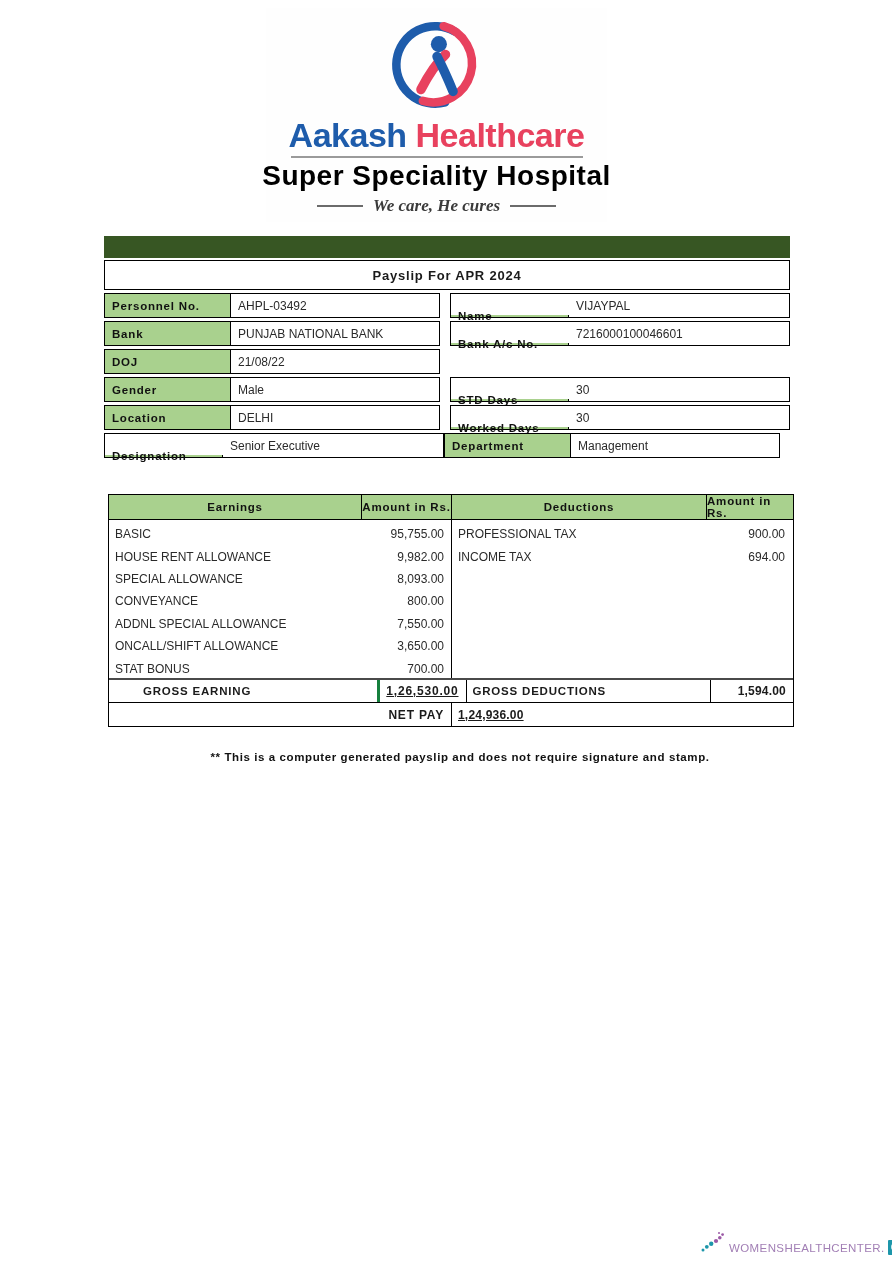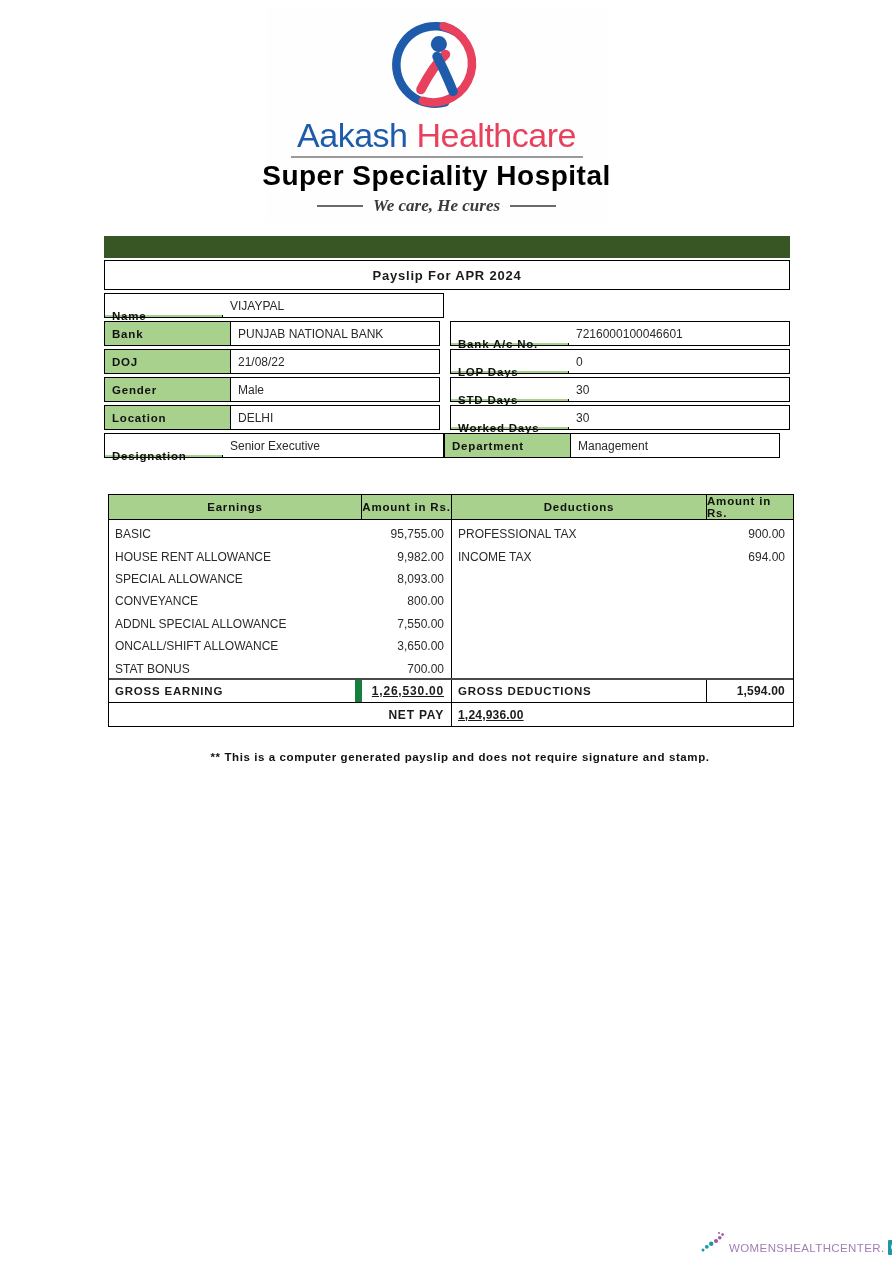--- a/index.html
+++ b/index.html
@@ -9,21 +9,21 @@
     background:#ffffff; font-family:"Liberation Sans", sans-serif; color:#1b1b1b;
     overflow:hidden;
   }
 
   
   .logo-block {
     position:absolute; left:266px; top:8px; width:341px; height:214px;
     background:#fefefe; display:flex; flex-direction:column; align-items:center;
   }
   .logo-icon { width:112px; height:104px; margin-top:4px; }
-  .brand-line { margin-top:2px; font-weight:400; font-size:34px; letter-spacing:-0.5px; white-space:nowrap; line-height:1; }
+  .brand-line { margin-top:2px; font-weight:700; font-size:34px; letter-spacing:-0.5px; white-space:nowrap; line-height:1; }
   .brand-blue { color:#1e5cab; }
   .brand-red  { color:#e8415e; }
   .brand-rule { width:292px; height:2px; background:#9a9a9a; margin-top:4px; }
   .brand-sub  { margin-top:2px; font-size:28px; font-weight:600; color:#000000; letter-spacing:0.5px; white-space:nowrap; line-height:1.15; }
   .tagline-row { display:flex; align-items:center; gap:10px; margin-top:4px; }
   .tagline-dash { width:46px; height:1.5px; background:#6b6b6b; }
   .tagline-text { font-family:"Liberation Serif", serif; font-style:italic; font-weight:600; font-size:17px; color:#3a3a3a; white-space:nowrap; }
 
   
   .personnel { position:absolute; left:104px; top:236px; width:686px; }
@@ -59,21 +59,21 @@
 
   .stmt-body { display:flex; height:158px; }
   .stmt-left  { width:343px; border-right:1px solid #000; padding-top:3px; }
   .stmt-right { width:340px; padding-top:3px; }
   .item-row { display:flex; align-items:center; height:22.4px; font-size:12px; color:#2a2a2a; }
   .item-name { flex:1; padding-left:6px; white-space:nowrap; }
   .item-amt  { width:88px; text-align:right; padding-right:7px; }
 
   .gross-row { display:flex; height:25px; border-top:2px solid #4a4a4a; border-bottom:1px solid #000; }
   .gross-row .gc { display:flex; align-items:center; font-weight:bold; font-size:11.5px; letter-spacing:0.8px; }
-  .gc.c1 { width:253px; padding-left:6px; border-right:7px solid #15803d; }
+  .gc.c1 { width:253px; padding-left:6px; border-right:3px solid #15803d;margin-left:28px; }
   .gc.c2 { width:90px;  justify-content:flex-end; padding-right:7px; border-right:1px solid #000; font-size:12px; }
   .gc.c3 { width:255px; padding-left:6px; border-right:1px solid #000; }
   .gc.c4 { width:85px;  justify-content:flex-end; padding-right:7px; font-size:12px; letter-spacing:0.2px; }
   .u { text-decoration:underline; }
 
   .netpay-row { display:flex; height:23px; }
   .np-left  { width:343px; border-right:1px solid #000; display:flex; align-items:center; justify-content:flex-end; padding-right:7px; font-weight:bold; font-size:12px; letter-spacing:0.8px; }
   .np-right { width:340px; display:flex; align-items:center; padding-left:6px; font-weight:bold; font-size:12px; letter-spacing:0.2px; }
 
   
@@ -112,20 +112,24 @@
       <span class="tagline-text">We care, He cures</span>
       <span class="tagline-dash"></span>
     </div>
   </div>
 
   <div class="personnel">
     <div class="top-bar"></div>
     <div class="title-row">Payslip For APR 2024</div>
 
     <div class="info-row">
+      <div class="info-half left">
+        <div class="info-label">Personnel No.</div>
+        <div class="info-value">AHPL-03492</div>
+      </div>
       <div class="info-half right">
         <div class="info-label">Name</div>
         <div class="info-value">VIJAYPAL</div>
       </div>
     </div>
 
     <div class="info-row">
       <div class="info-half left">
         <div class="info-label">Bank</div>
         <div class="info-value">PUNJAB NATIONAL BANK</div>
@@ -133,24 +137,20 @@
       <div class="info-half right">
         <div class="info-label">Bank A/c No.</div>
         <div class="info-value">7216000100046601</div>
       </div>
     </div>
 
     <div class="info-row">
       <div class="info-half left">
         <div class="info-label">DOJ</div>
         <div class="info-value">21/08/22</div>
-      </div>
-      <div class="info-half right">
-        <div class="info-label">LOP Days</div>
-        <div class="info-value">0</div>
       </div>
     </div>
 
     <div class="info-row">
       <div class="info-half left">
         <div class="info-label">Gender</div>
         <div class="info-value">Male</div>
       </div>
       <div class="info-half right">
         <div class="info-label">STD Days</div>

